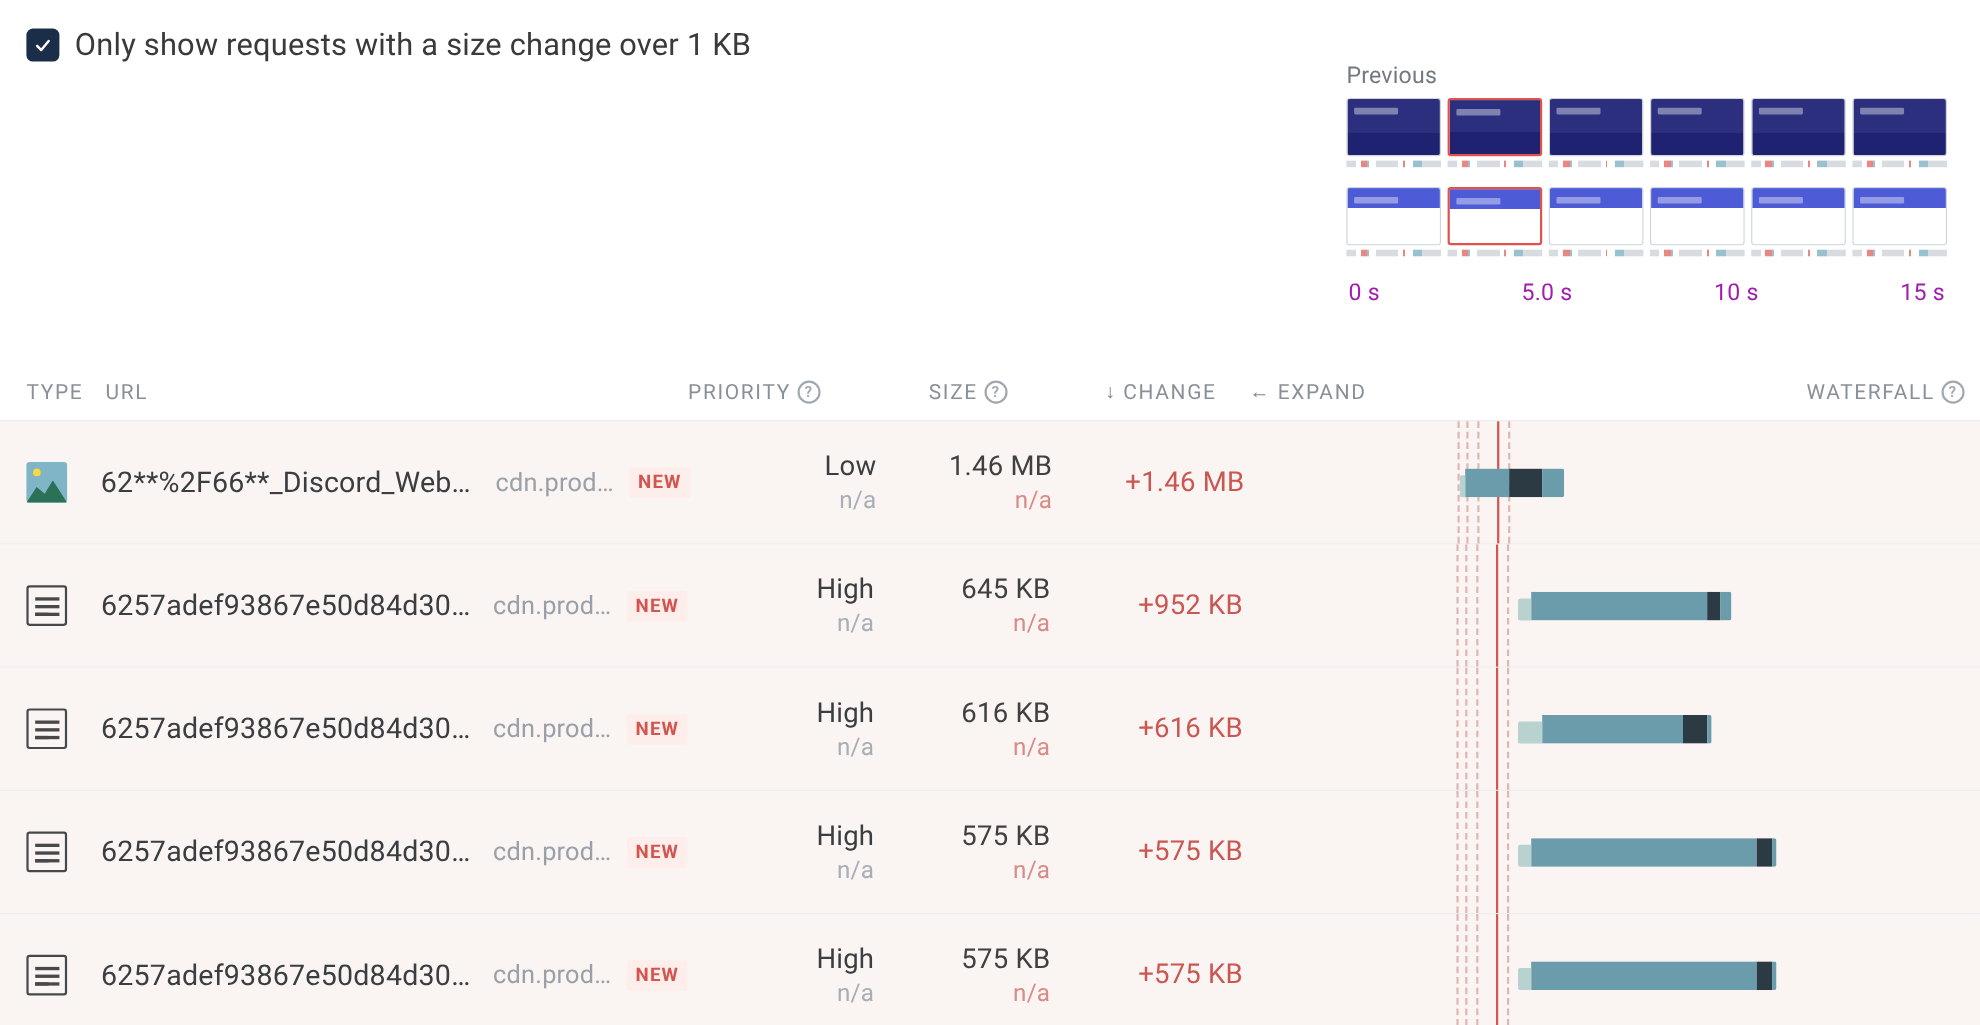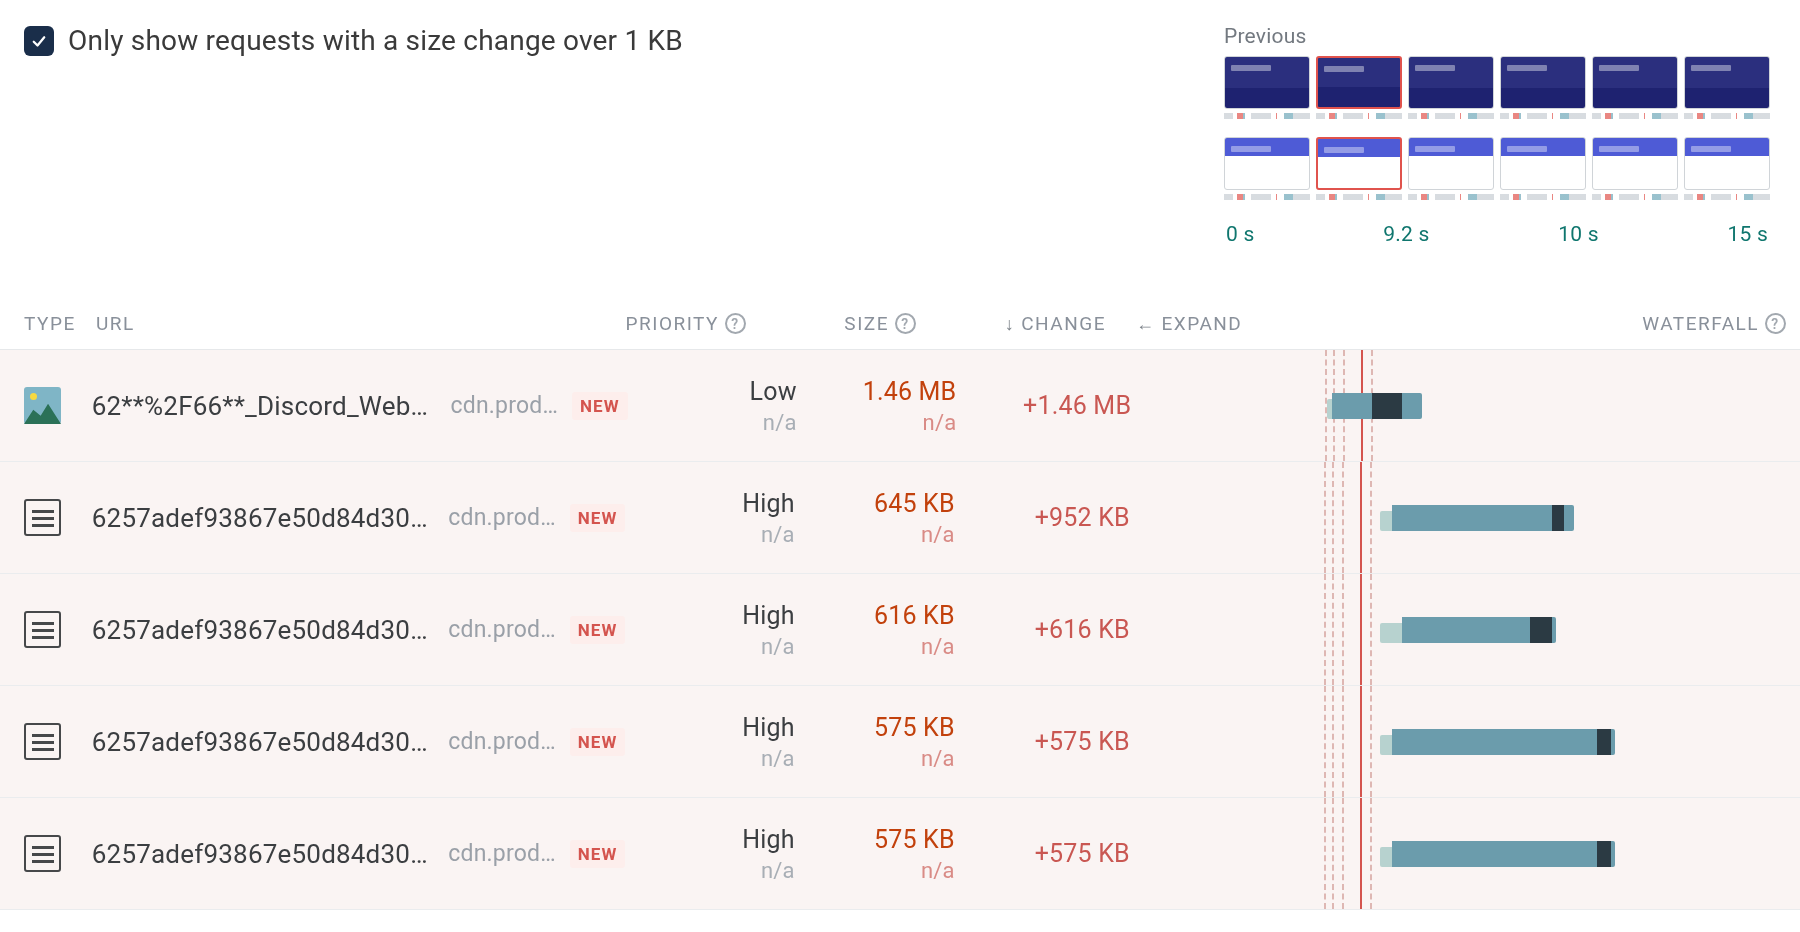--- a/index.html
+++ b/index.html
@@ -10,20 +10,21 @@
   width: 1800px;
   height: 932px;
   overflow: hidden;
   letter-spacing: 0.2px;
 }
 
 .top-row {
   display: flex;
   align-items: flex-start;
   padding: 24px 24px 0 24px;
+  flex-direction: column;
 }
 
 .filter-block {
   display: flex;
   align-items: center;
   gap: 14px;
 }
 
 .checkbox {
   width: 30px;
@@ -99,21 +100,21 @@
     #6ea7b8 70%, #6ea7b8 80%,
     #c7cdd3 80%
   );
   opacity: .7;
 }
 
 .time-axis {
   display: flex;
   justify-content: space-between;
   font-size: 21px;
-  color: #0f766e;
+  color: #a21caf;
   padding: 4px 2px 0 2px;
 }
 
 .table-header {
   display: flex;
   align-items: center;
   border-bottom: 1px solid #e6e8ea;
   padding: 24px 12px 14px 24px;
   margin-top: 42px;
 }
@@ -233,21 +234,21 @@
 }
 
 .col-priority { width: 180px; text-align: right; }
 .col-size     { width: 170px; text-align: right; }
 .col-change   { width: 190px; text-align: right; padding-right: 4px; }
 .col-expand   { width: 202px; }
 .col-waterfall{ width: 480px; position: relative; height: 100%; display: flex; align-items: center; }
 
 .dual-line .top-line { font-size: 25px; color: #3b3e41; }
 .dual-line .bot-line { font-size: 22px; color: #a8aeb5; margin-top: 4px; }
-.dual-line.red .top-line { color: #c2410c; }
+.dual-line.red .top-line { color: #404040; }
 .dual-line.red .bot-line { color: #d98b86; }
 .change-value { font-size: 25px; color: #c95752; }
 
 .waterfall-track {
   position: relative;
   width: 100%;
   height: 100%;
 }
 .wf-line {
   position: absolute;
@@ -340,21 +341,21 @@
             <div class="thumb-bar"></div>
           </div>
         <div>
             <div class="thumb prev"></div>
             <div class="thumb-bar"></div>
           </div>
       </div>
     </div>
     <div class="time-axis">
       <span>0 s</span>
-      <span>9.2 s</span>
+      <span>5.0 s</span>
       <span>10 s</span>
       <span>15 s</span>
     </div>
   </div>
 </div>
 
 <div class="table-header">
   <div class="th th-type">TYPE</div>
   <div class="th th-url">URL</div>
   <div class="th th-priority">

